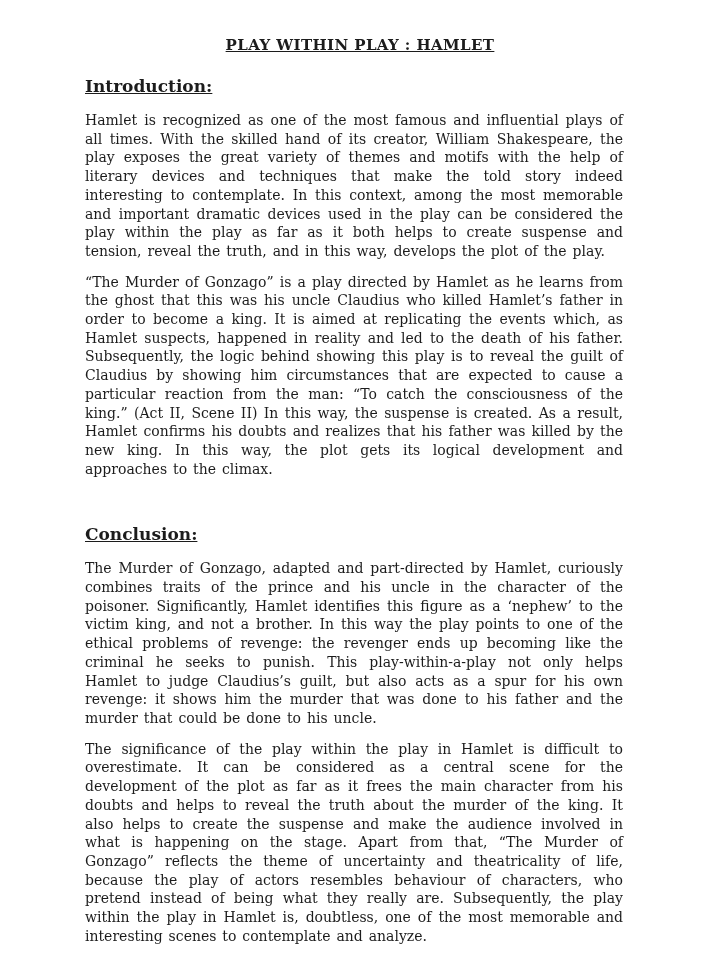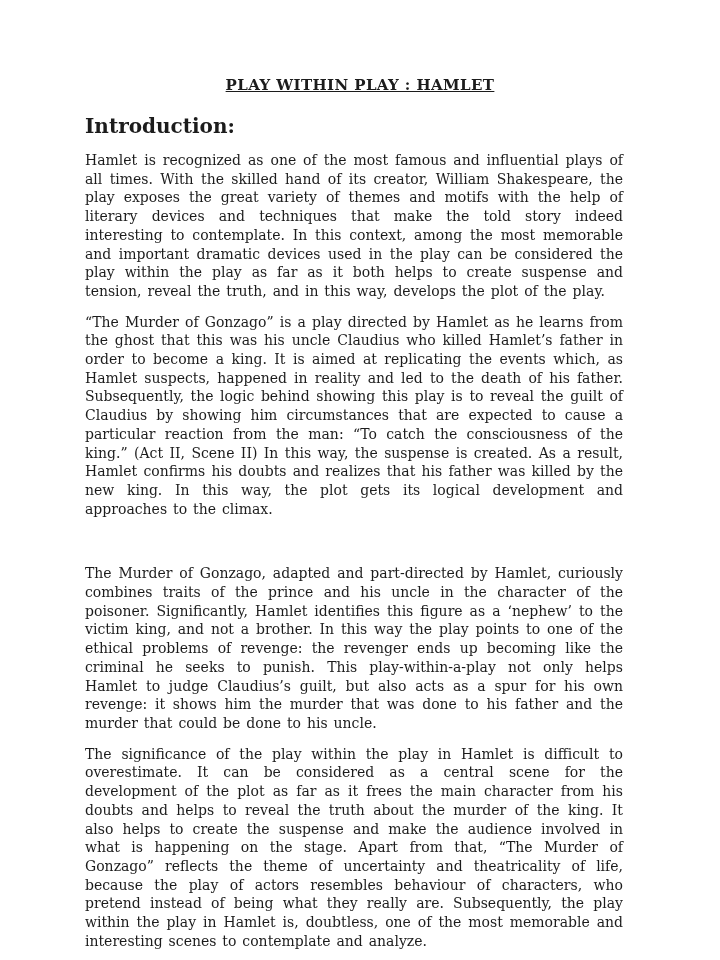--- a/index.html
+++ b/index.html
@@ -11,37 +11,38 @@
     width: 720px;
     height: 960px;
     font-family: "DejaVu Serif", "Liberation Serif", serif;
     color: #1c1c1c;
     overflow: hidden;
   }
   .page {
     box-sizing: border-box;
     width: 720px;
     height: 960px;
-    padding: 76px 85px 0 85px;
+    padding: 36px 85px 0 85px;
     background: #ffffff;
   }
   .doc-title {
     text-align: center;
     font-weight: bold;
     font-size: 15px;
     line-height: 18px;
     letter-spacing: 0.4px;
     text-decoration: underline;
     margin: 0 0 22px 0;
   }
   .section-heading {
     font-weight: bold;
-    font-size: 20px;
+    font-size: 17px;
     line-height: 20px;
     margin: 12px 0 15px 0;
+    text-decoration: underline;
   }
   .page p {
     font-size: 14px;
     line-height: 18.7px;
     text-align: justify;
     word-spacing: 1.5px;
     margin: 0 12px 12px 0;
   }
   .section-conclusion {
     margin-top: 46px;
@@ -54,17 +55,18 @@
 
   <div class="doc-title">PLAY WITHIN PLAY : HAMLET</div>
 
   <div class="section section-introduction">
     <div class="section-heading">Introduction:</div>
     <p>Hamlet is recognized as one of the most famous and influential plays of all times. With the skilled hand of its creator, William Shakespeare, the play exposes the great variety of themes and motifs with the help of literary devices and techniques that make the told story indeed interesting to contemplate. In this context, among the most memorable and important dramatic devices used in the play can be considered the play within the play as far as it both helps to create suspense and tension, reveal the truth, and in this way, develops the plot of the play.</p>
     <p>“The Murder of Gonzago” is a play directed by Hamlet as he learns from the ghost that this was his uncle Claudius who killed Hamlet’s father in order to become a king. It is aimed at replicating the events which, as Hamlet suspects, happened in reality and led to the death of his father. Subsequently, the logic behind showing this play is to reveal the guilt of Claudius by showing him circumstances that are expected to cause a particular reaction from the man: “To catch the consciousness of the king.” (Act II, Scene II) In this way, the suspense is created. As a result, Hamlet confirms his doubts and realizes that his father was killed by the new king. In this way, the plot gets its logical development and approaches to the climax.</p>
   </div>
 
   <div class="section section-conclusion">
+    <div class="section-heading">Conclusion:</div>
     <p>The Murder of Gonzago, adapted and part-directed by Hamlet, curiously combines traits of the prince and his uncle in the character of the poisoner. Significantly, Hamlet identifies this figure as a ‘nephew’ to the victim king, and not a brother. In this way the play points to one of the ethical problems of revenge: the revenger ends up becoming like the criminal he seeks to punish. This play-within-a-play not only helps Hamlet to judge Claudius’s guilt, but also acts as a spur for his own revenge: it shows him the murder that was done to his father and the murder that could be done to his uncle.</p>
     <p>The significance of the play within the play in Hamlet is difficult to overestimate. It can be considered as a central scene for the development of the plot as far as it frees the main character from his doubts and helps to reveal the truth about the murder of the king. It also helps to create the suspense and make the audience involved in what is happening on the stage. Apart from that, “The Murder of Gonzago” reflects the theme of uncertainty and theatricality of life, because the play of actors resembles behaviour of characters, who pretend instead of being what they really are. Subsequently, the play within the play in Hamlet is, doubtless, one of the most memorable and interesting scenes to contemplate and analyze.</p>
   </div>
 
 </div>
 
 </body></html>

